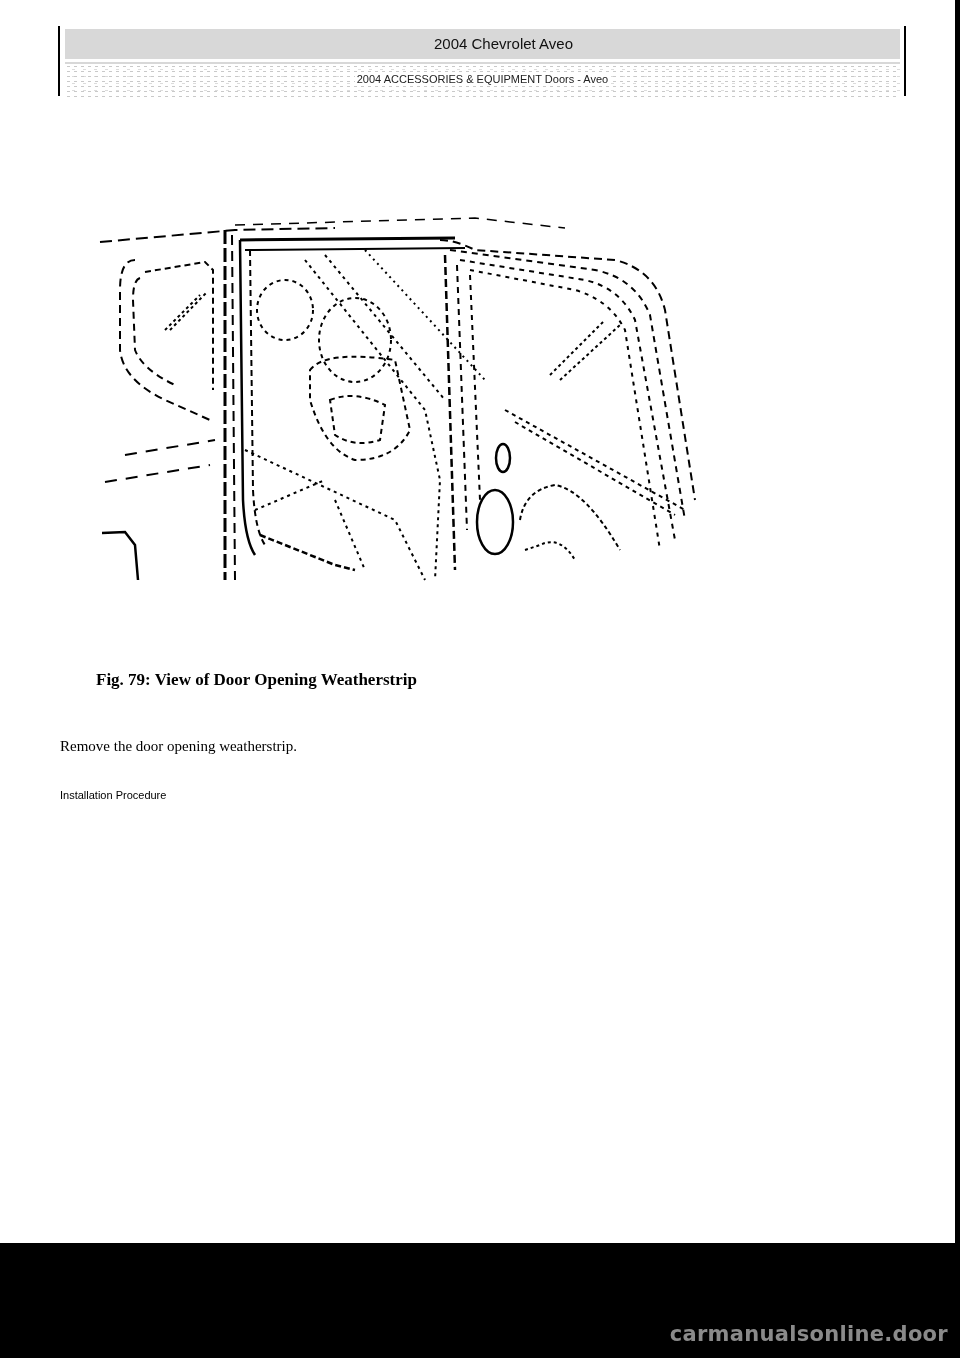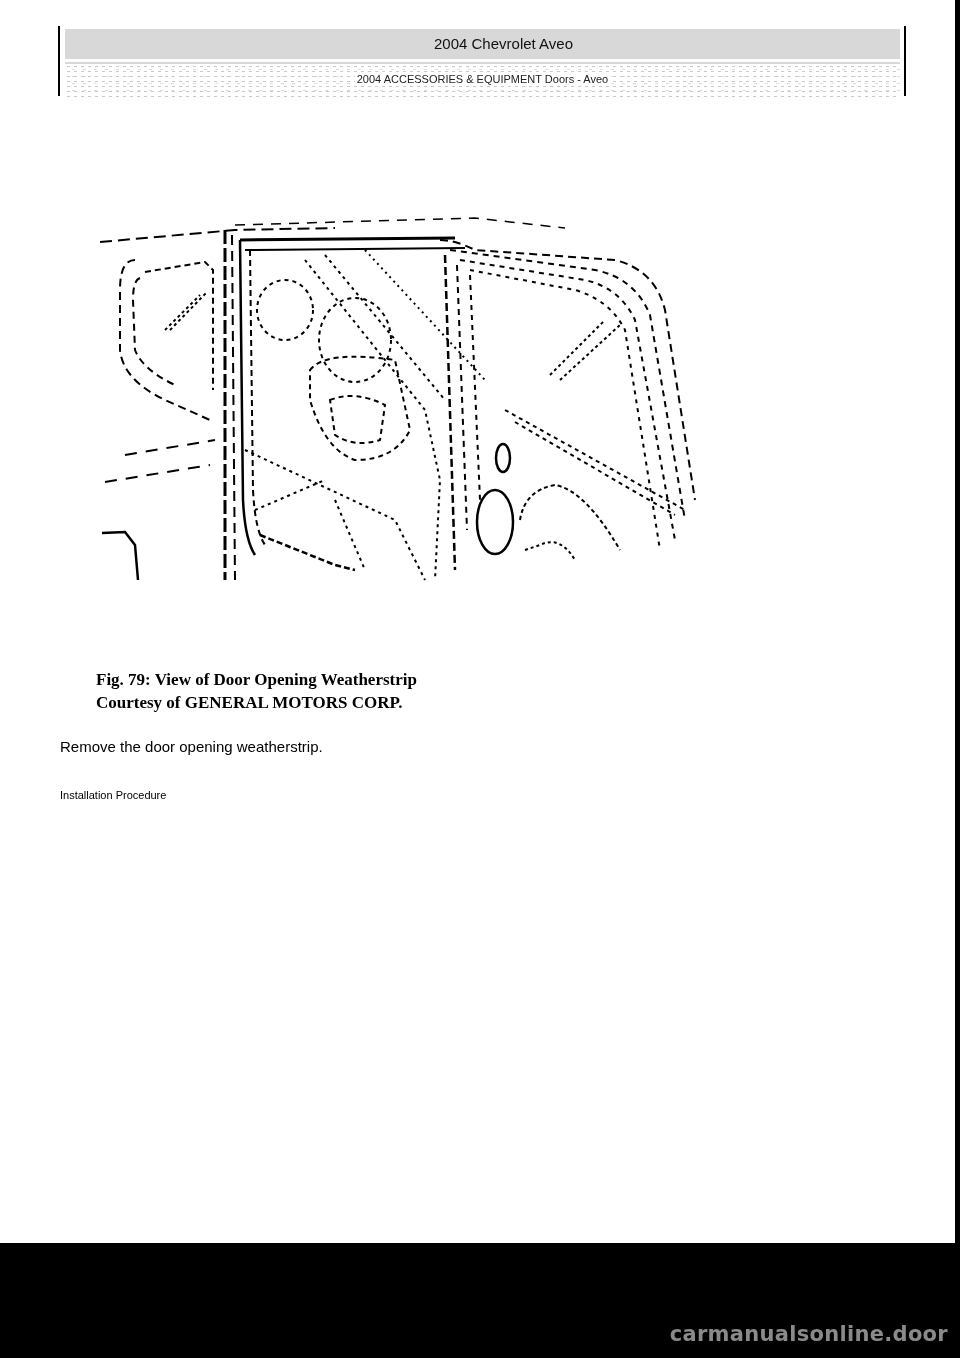--- a/index.html
+++ b/index.html
@@ -38,21 +38,21 @@
       position: absolute; left: 95px; top: 200px; width: 630px; height: 390px;
     }
     .figure svg { width: 100%; height: 100%; }
     .caption {
       position: absolute; left: 60px; top: 668px;
       font-family: "Liberation Serif", serif; font-weight: bold;
       font-size: 17px; line-height: 23px; color: #000; margin-left: 36px;
     }
     .body-text {
       position: absolute; left: 60px; top: 738px;
-      font-family: Liberation Sans, sans-serif;
+      font-family: Liberation Serif, serif;
       font-size: 15px; color: #000;
     }
     .subhead {
       position: absolute; left: 60px; top: 789px;
       font-family: "Liberation Sans", sans-serif;
       font-size: 11px; color: #000; text-align: center;
     }
     .watermark {
       position: absolute; right: 12px; bottom: 12px;
       font-family: "DejaVu Sans", sans-serif; font-weight: bold;
@@ -122,20 +122,19 @@
       <path d="M420 222 L580 315" stroke-dasharray="4 4"></path>
       <ellipse cx="408" cy="258" rx="7" ry="14" stroke-width="2.5"></ellipse>
       <ellipse cx="400" cy="322" rx="18" ry="32" stroke-width="2.5"></ellipse>
       <path d="M425 320 Q430 290 460 285 Q490 290 525 350" stroke-dasharray="4 3"></path>
       <path d="M430 350 L445 345 Q465 335 480 360" stroke-dasharray="3 3"></path>
     </svg>
   </div>
 
   <div class="caption">
     <div>Fig. 79: View of Door Opening Weatherstrip</div>
-    <div>Courtesy of GENERAL MOTORS CORP.</div>
   </div>
 
   <div class="body-text">Remove the door opening weatherstrip.</div>
   <div class="subhead">Installation Procedure</div>
 </div>
 
 <div class="watermark">carmanualsonline.door</div>
 
 </body></html>

